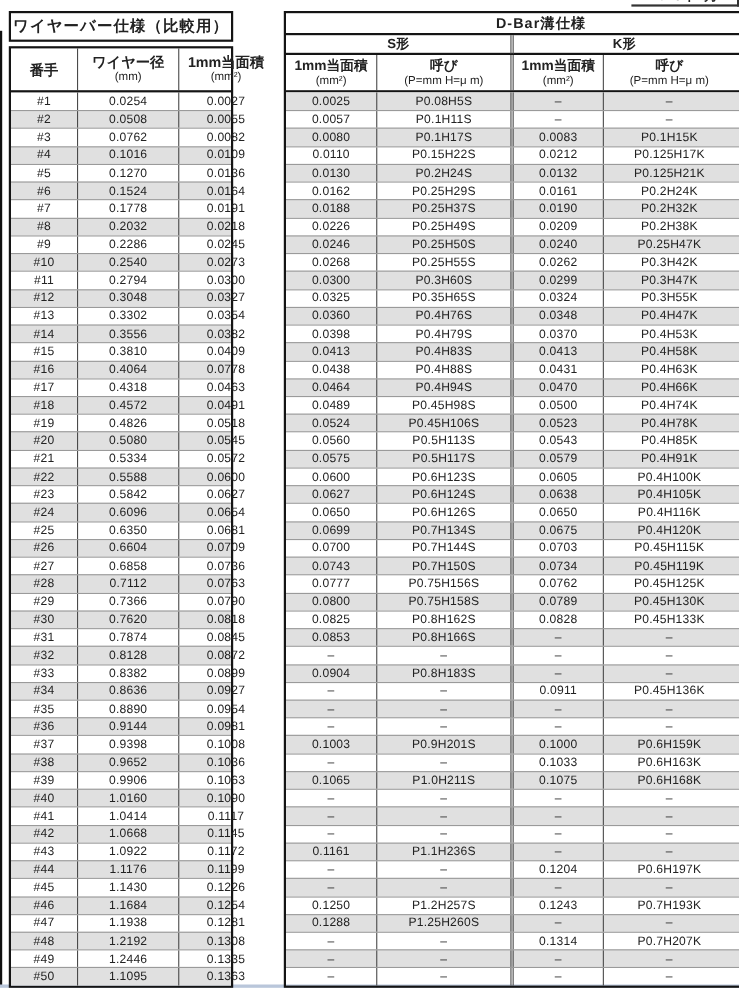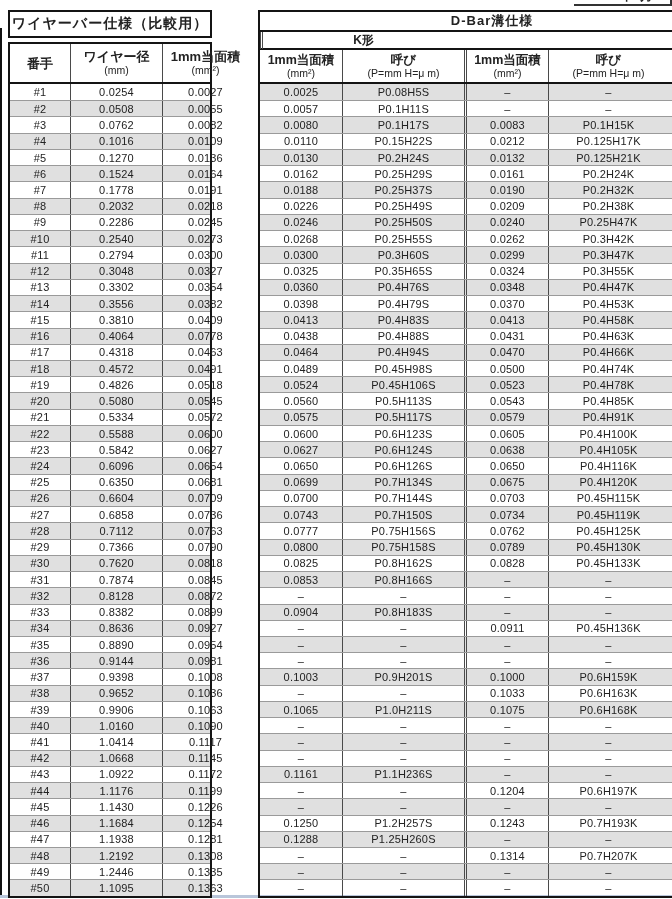--- a/index.html
+++ b/index.html
@@ -326,20 +326,21 @@
             <div class="cell">0.1363</div>
           </div>
         </div>
     </div>
   </section>
 
   <section class="dbar">
     <div class="tbl">
       <div class="r-title">D-Bar溝仕様</div>
       <div class="r-group">
+        <div class="gcell">S形</div>
         <div class="gcell dbl">K形</div>
       </div>
       <div class="r-hdr">
         <div class="hcell">
           <div class="hlabel">1mm当面積</div>
           <div class="hsub">(mm²)</div>
         </div>
         <div class="hcell">
           <div class="hlabel">呼び</div>
           <div class="hsub">(P=mm H=μ m)</div>

